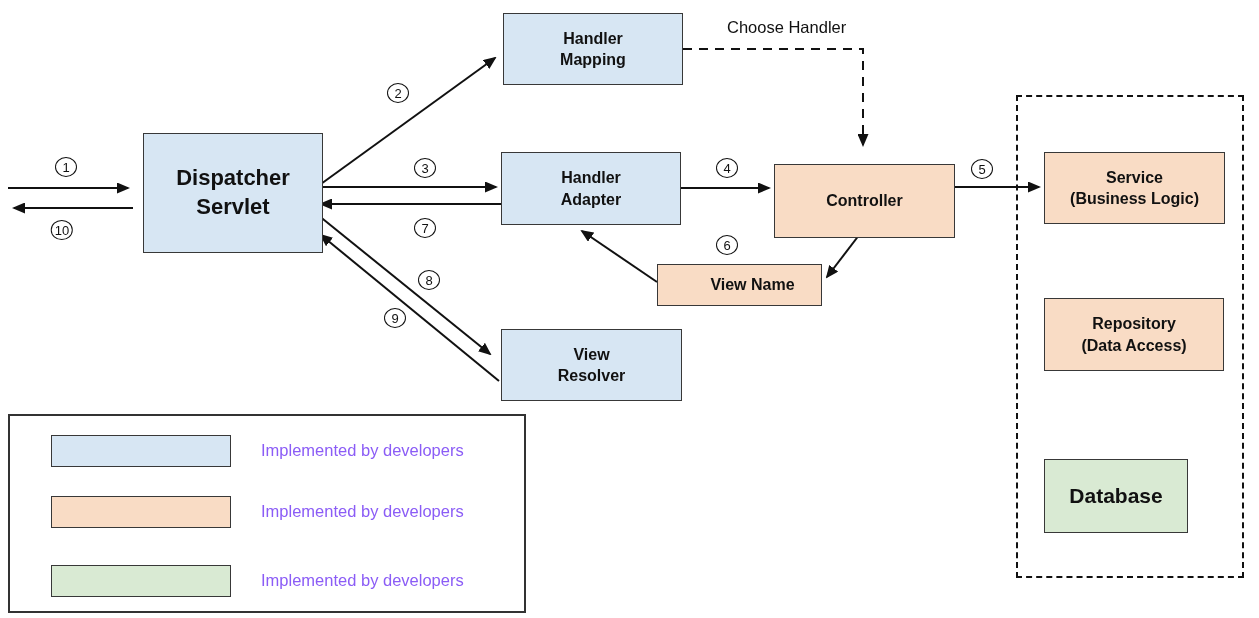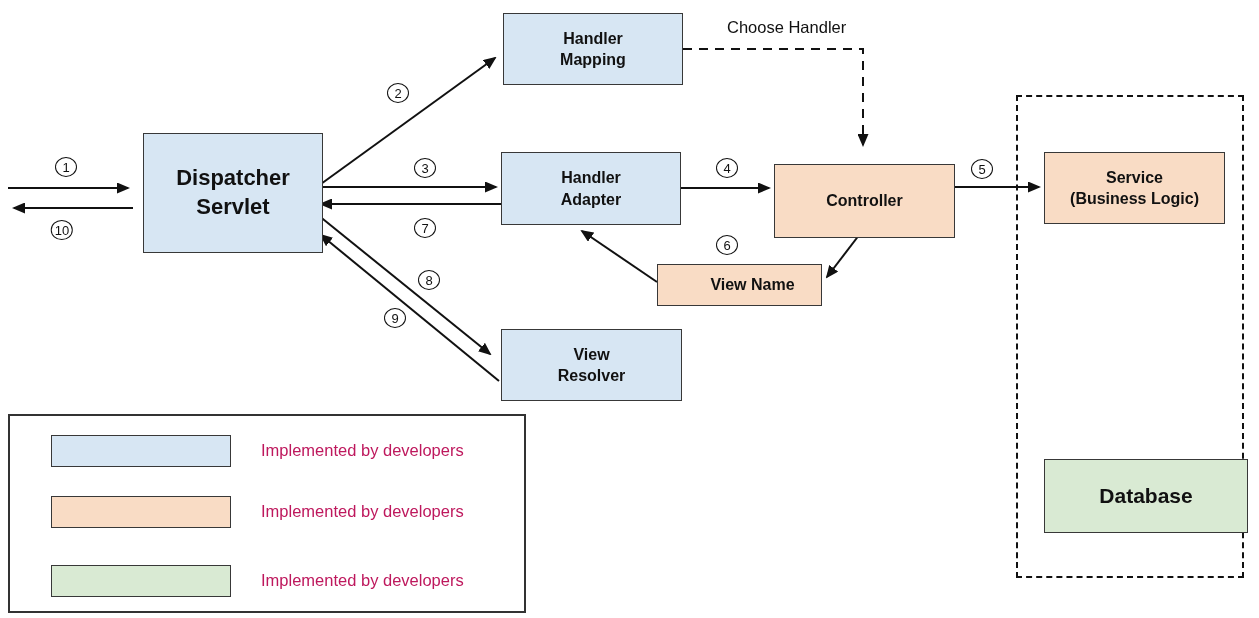--- a/index.html
+++ b/index.html
@@ -27,21 +27,21 @@
   .bl-container {
     position:absolute; left:1016px; top:95px; width:228px; height:483px;
     border:2px dashed #111; box-sizing:border-box;
   }
   .legend {
     position:absolute; left:8px; top:414px; width:518px; height:199px;
     border:2px solid #333; box-sizing:border-box; background:#ffffff;
   }
   .legend-row { position:absolute; left:41px; display:flex; align-items:center; gap:30px; height:33px; }
   .swatch { width:178px; height:30px; border:1.5px solid #383838; box-sizing:content-box; }
-  .legend-label { font-size:16.5px; color:#be185d; }
+  .legend-label { font-size:16.5px; color:#8b5cf6; }
 </style>
 </head>
 <body>
 
 <div class="canvas">
 
   <svg class="wires" width="1259" height="618" viewBox="0 0 1259 618">
     <defs>
       <marker id="ah" markerUnits="userSpaceOnUse" markerWidth="13" markerHeight="11" viewBox="0 0 13 11" refX="11" refY="5.5" orient="auto">
         <path d="M0,0 L13,5.5 L0,11 Z" fill="#111"></path>
@@ -93,22 +93,26 @@
   <div class="node" style="left: 1044px; top: 152px; width: 181px; height: 72px; background-color: rgb(249, 220, 197);">
     <span class="lbl">Service
 (Business Logic)</span>
   </div>
 
   <div class="node" style="left: 501px; top: 329px; width: 181px; height: 72px; background-color: rgb(215, 230, 243);">
     <span class="lbl">View
 Resolver</span>
   </div>
 
+  <div class="node" style="left: 1044px; top: 298px; width: 180px; height: 73px; background-color: rgb(249, 220, 197);">
+    <span class="lbl">Repository
+(Data Access)</span>
+  </div>
 
-  <div class="node big" style="left: 1044px; top: 459px; width: 204px; height: 74px; background-color: rgb(217, 234, 211);">
+  <div class="node big" style="left: 1044px; top: 459px; width: 144px; height: 74px; background-color: rgb(217, 234, 211);">
     <span class="lbl">Database</span>
   </div>
 
   <span class="step" style="left:66px;  top:167px;">1</span>
   <span class="step" style="left:398px; top:93px;">2</span>
   <span class="step" style="left:425px; top:168px;">3</span>
   <span class="step" style="left:727px; top:168px;">4</span>
   <span class="step" style="left:982px; top:169px;">5</span>
   <span class="step" style="left:727px; top:245px;">6</span>
   <span class="step" style="left:425px; top:228px;">7</span>

